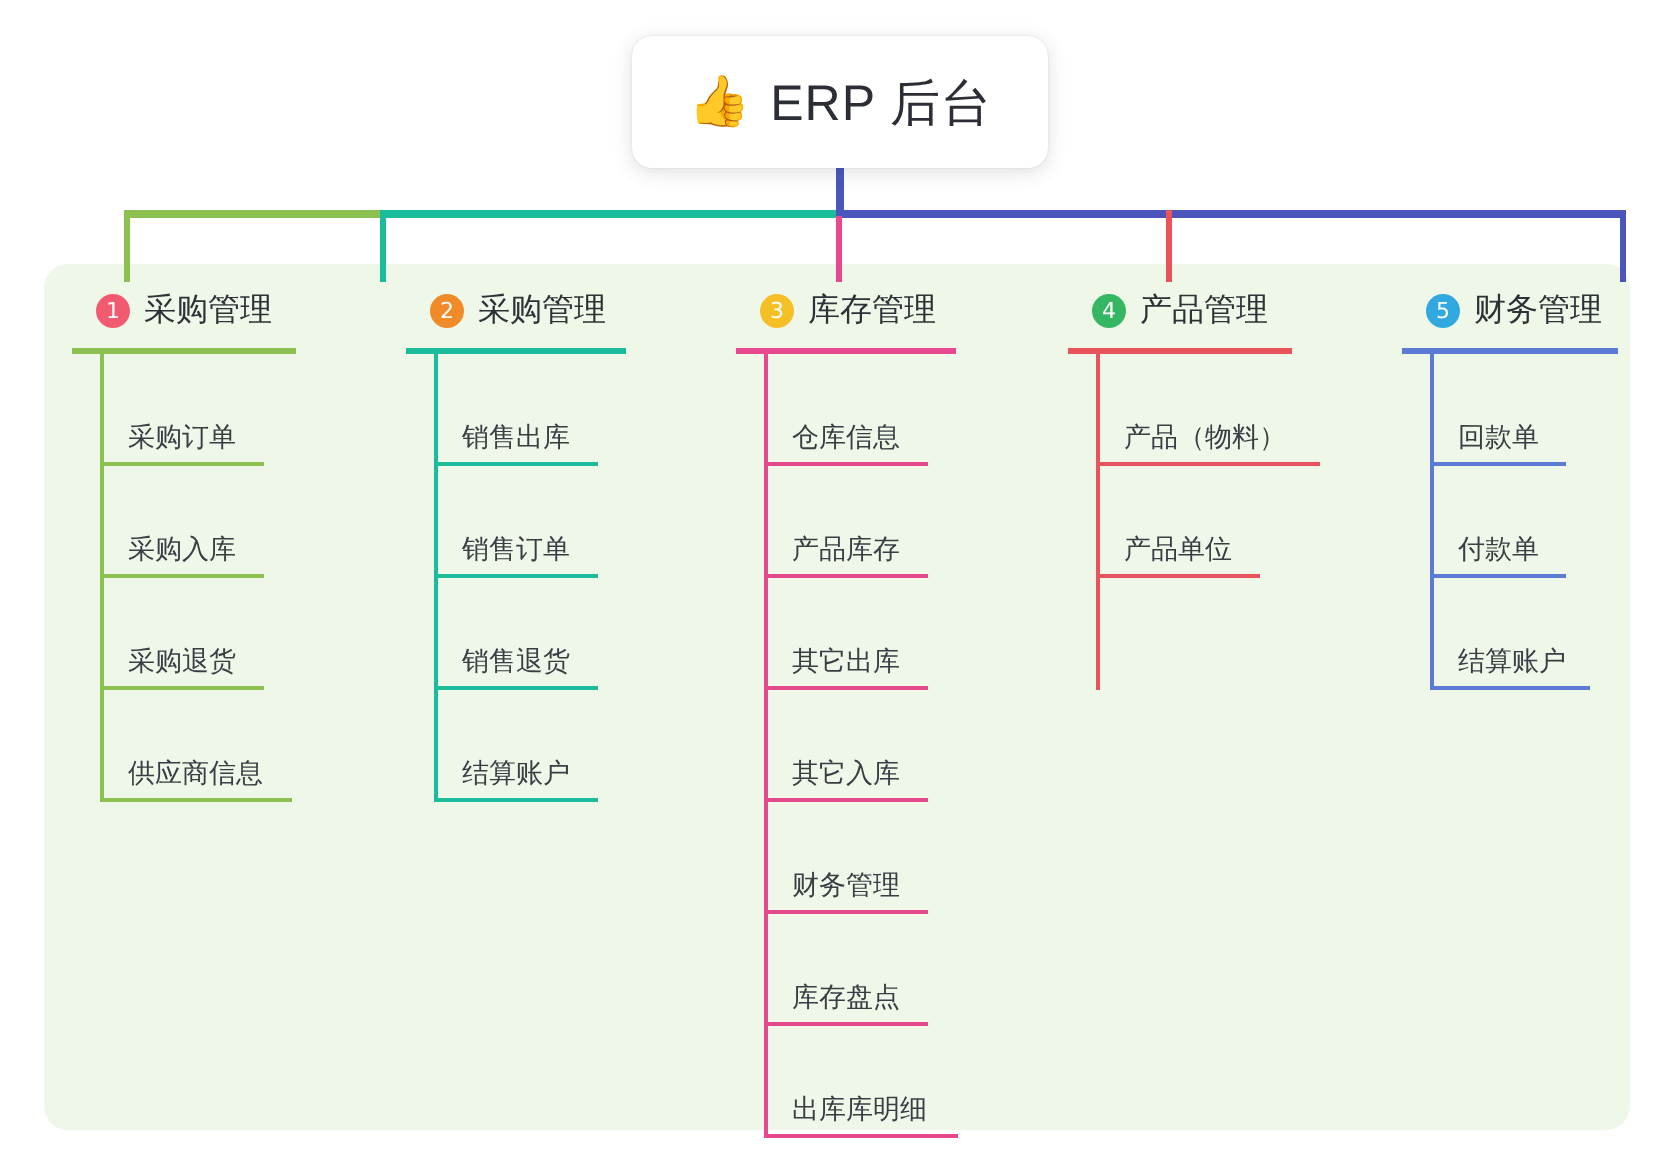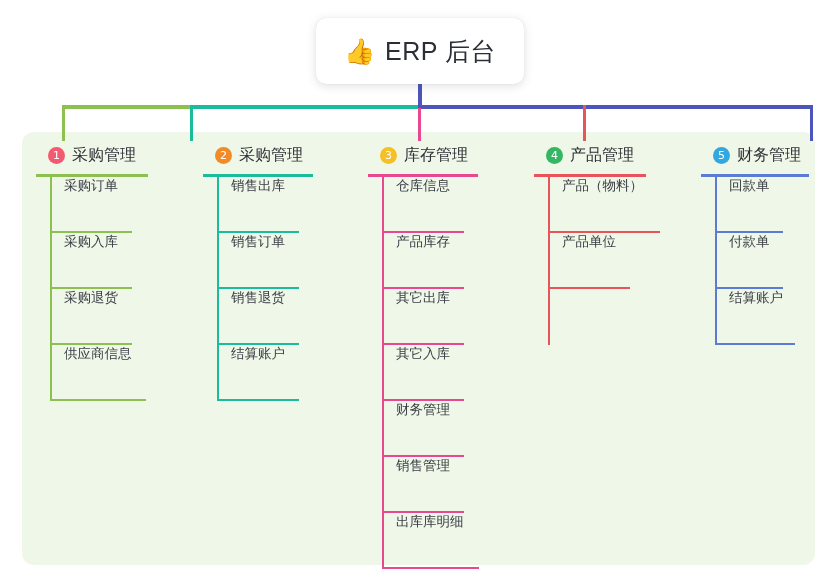--- a/index.html
+++ b/index.html
@@ -122,21 +122,21 @@
   .spine {
     position: absolute;
     left: 14px;
     top: 0;
     width: 2px;
   }
   .leaf {
     position: relative;
     height: 56px;
     display: flex;
-    align-items: flex-start;
+    align-items: flex-end;
     padding-left: 14px;
     box-sizing: border-box;
   }
   .leaf-label {
     font-size: 13.5px;
     white-space: nowrap;
     color: #3a3d44;
     padding-bottom: 5px;
   }
   .leaf-rule {
@@ -243,21 +243,21 @@
         </div>
         <div class="leaf">
           <span class="leaf-label">其它入库</span>
           <div class="leaf-rule" style="width: 80px; background: rgb(232, 72, 143);"></div>
         </div>
         <div class="leaf">
           <span class="leaf-label">财务管理</span>
           <div class="leaf-rule" style="width: 80px; background: rgb(232, 72, 143);"></div>
         </div>
         <div class="leaf">
-          <span class="leaf-label">销售管理</span>
+          <span class="leaf-label">库存盘点</span>
           <div class="leaf-rule" style="width: 80px; background: rgb(232, 72, 143);"></div>
         </div>
         <div class="leaf">
           <span class="leaf-label">出库库明细</span>
           <div class="leaf-rule" style="width: 95px; background: rgb(232, 72, 143);"></div>
         </div>
       </div>
     </div>
     <div class="column" style="left: 534px; width: 152px;">
       <div class="col-head">

